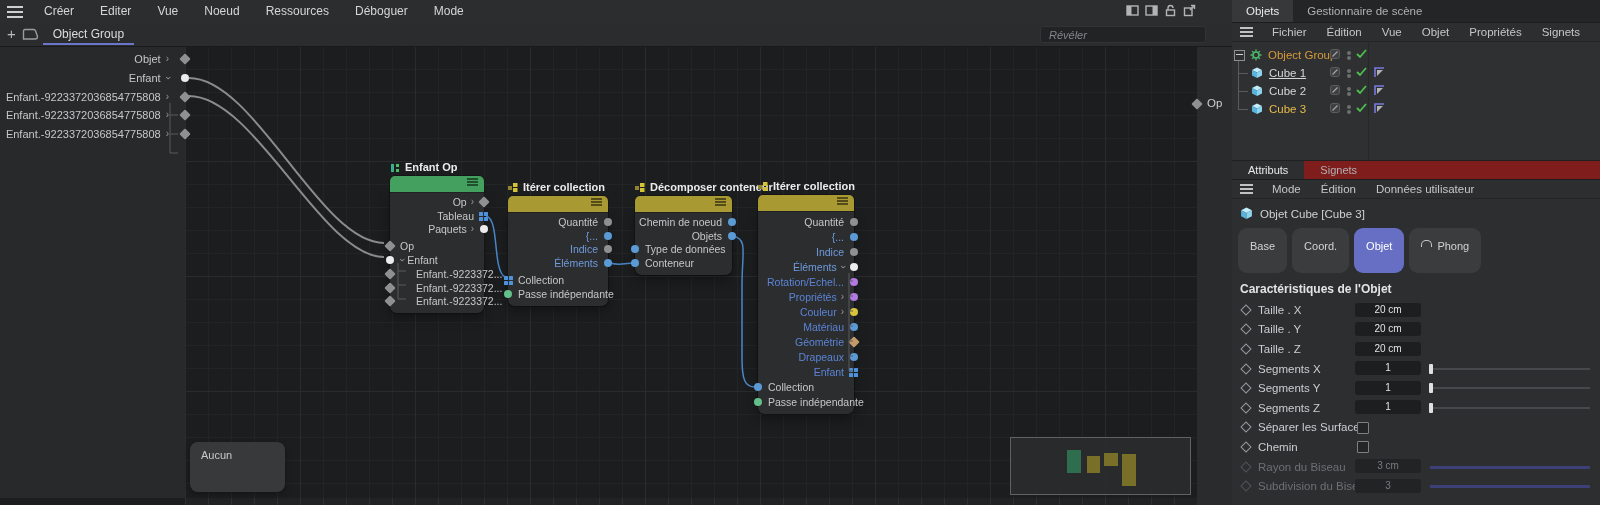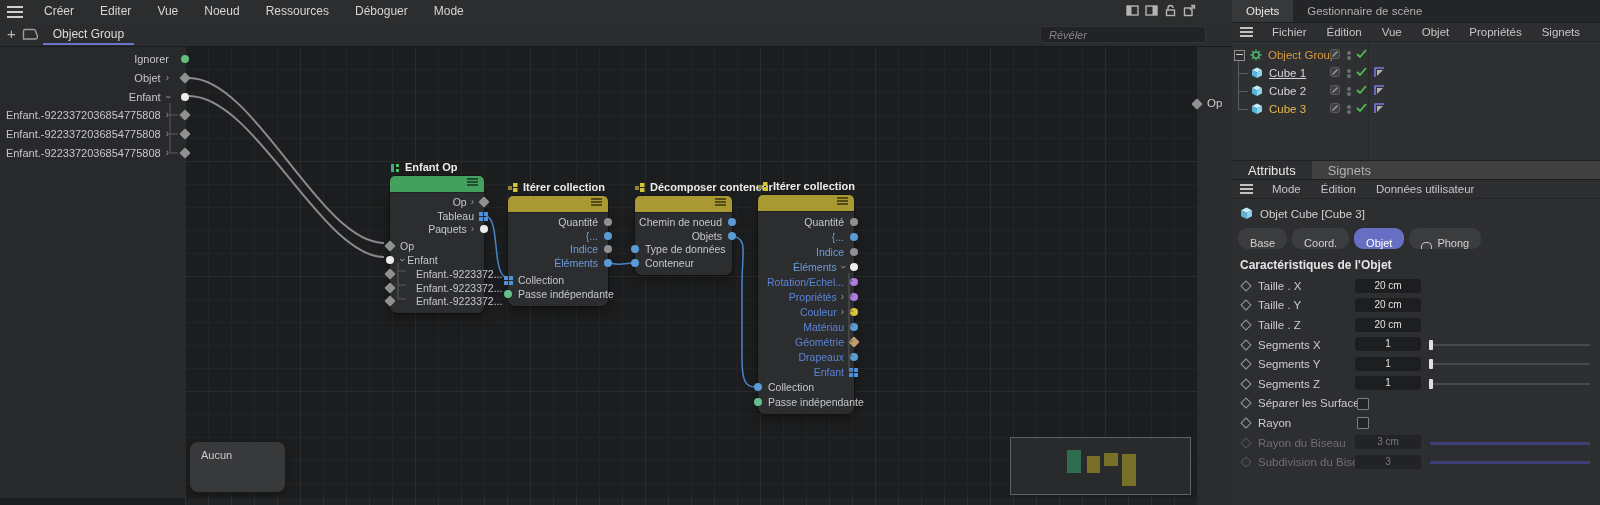--- a/index.html
+++ b/index.html
@@ -92,27 +92,27 @@
   .tico{margin-left:5px;display:flex}
   .t-pencil{position:absolute;left:98px}
   .t-dots{position:absolute;left:115px;width:4px}
   .t-dots i{display:block;width:4px;height:4px;border-radius:50%;background:#6d6e70;margin:1px 0}
   .t-check{position:absolute;left:124px}
   .t-flag{position:absolute;left:142px}
   #tree .vline{position:absolute;background:#5a5b5d;width:1px}
   #tree .hstub{position:absolute;background:#5a5b5d;height:1px}
   #tree .coldiv{position:absolute;left:136px;top:0;bottom:0;width:1px;background:#27282a}
   
-  #attr-tabs{height:18px;background:#404040;display:flex;font-size:13px;color:#b0b0b2;border-bottom:1px solid #1c1d1e}
+  #attr-tabs{height:18px;background:#7f1d1d;display:flex;font-size:11px;color:#b0b0b2;border-bottom:1px solid #1c1d1e}
   #attr-tabs .rp-tab{padding:0 16px}
   #attr-tabs .rp-tab.active{background:#2d2e30;color:#e9e9e9}
   #attr-content{position:relative;height:293px;background:#2d2e30}
   #obj-line{display:flex;align-items:center;padding:8px 0 0 8px;font-size:11.5px;color:#d2d2d4;gap:7px}
   #type-tabs{display:flex;padding:8px 0 0 6px}
-  .tbtn{height:21px;padding:0 12px;background:#3b3c3e;border-radius:9px;display:flex;align-items:flex-end;
+  .tbtn{height:21px;padding:12px 12px;background:#3b3c3e;border-radius:9px;display:flex;align-items:flex-start;
         font-size:11px;color:#d2d2d4;margin-right:5px;white-space:nowrap}
   .tbtn.sel{background:#666fc4;color:#fff}
   .arch{width:9px;height:6px;border:1.5px solid #c4c4c6;border-bottom:none;border-radius:5px 5px 0 0;
         display:inline-block;margin-right:5px}
   #section-title{padding:9px 0 0 8px;font-size:12px;font-weight:700;color:#e4e4e6}
   #attr-rows{position:relative;margin-top:4px}
   .arow{position:relative;height:19.6px}
   .arow .dia{position:absolute;left:10px;top:50%;width:6px;height:6px;margin-top:-4px;
              border:1px solid #98999c;transform:rotate(45deg);background:transparent}
   .arow .lab{position:absolute;left:26px;top:50%;transform:translateY(-50%);font-size:11.5px;color:#cccdd0;white-space:nowrap}
@@ -182,24 +182,20 @@
       <span>Object Group</span>
       <span class="underline"></span>
     </span>
     <input id="reveal-input" placeholder="Révéler" style="">
   </div>
 
   <div id="canvas"></div>
   <div id="left-ports">
       <div style="height: 4px;"></div>
       <div class="lp-row">
-        <span>Ignorer</span>
-        <span class="pt circle side-out" style="background: rgb(95, 191, 127);"></span>
-      </div>
-      <div class="lp-row">
         <span>Objet</span>
         <span class="chev">›</span>
         <span class="pt diamond side-out" style="background: rgb(143, 144, 146);"></span>
       </div>
       <div class="lp-row">
         <span>Enfant</span>
         <span class="chev down">›</span>
         <span class="pt circle side-out" style="background: rgb(236, 236, 236);"></span>
       </div>
       <div class="lp-row">
@@ -642,21 +638,21 @@
               <span class="hnd"></span>
             </span>
           </div>
           <div class="arow">
             <span class="dia"></span>
             <span class="lab">Séparer les Surfaces</span>
             <span class="chk"></span>
           </div>
           <div class="arow">
             <span class="dia"></span>
-            <span class="lab">Rayon</span>
+            <span class="lab">Chemin</span>
             <span class="chk"></span>
           </div>
           <div class="arow disabled">
             <span class="dia"></span>
             <span class="lab">Rayon du Biseau</span>
             <span class="val">3 cm</span>
             <span class="sld"></span>
           </div>
           <div class="arow disabled">
             <span class="dia"></span>

